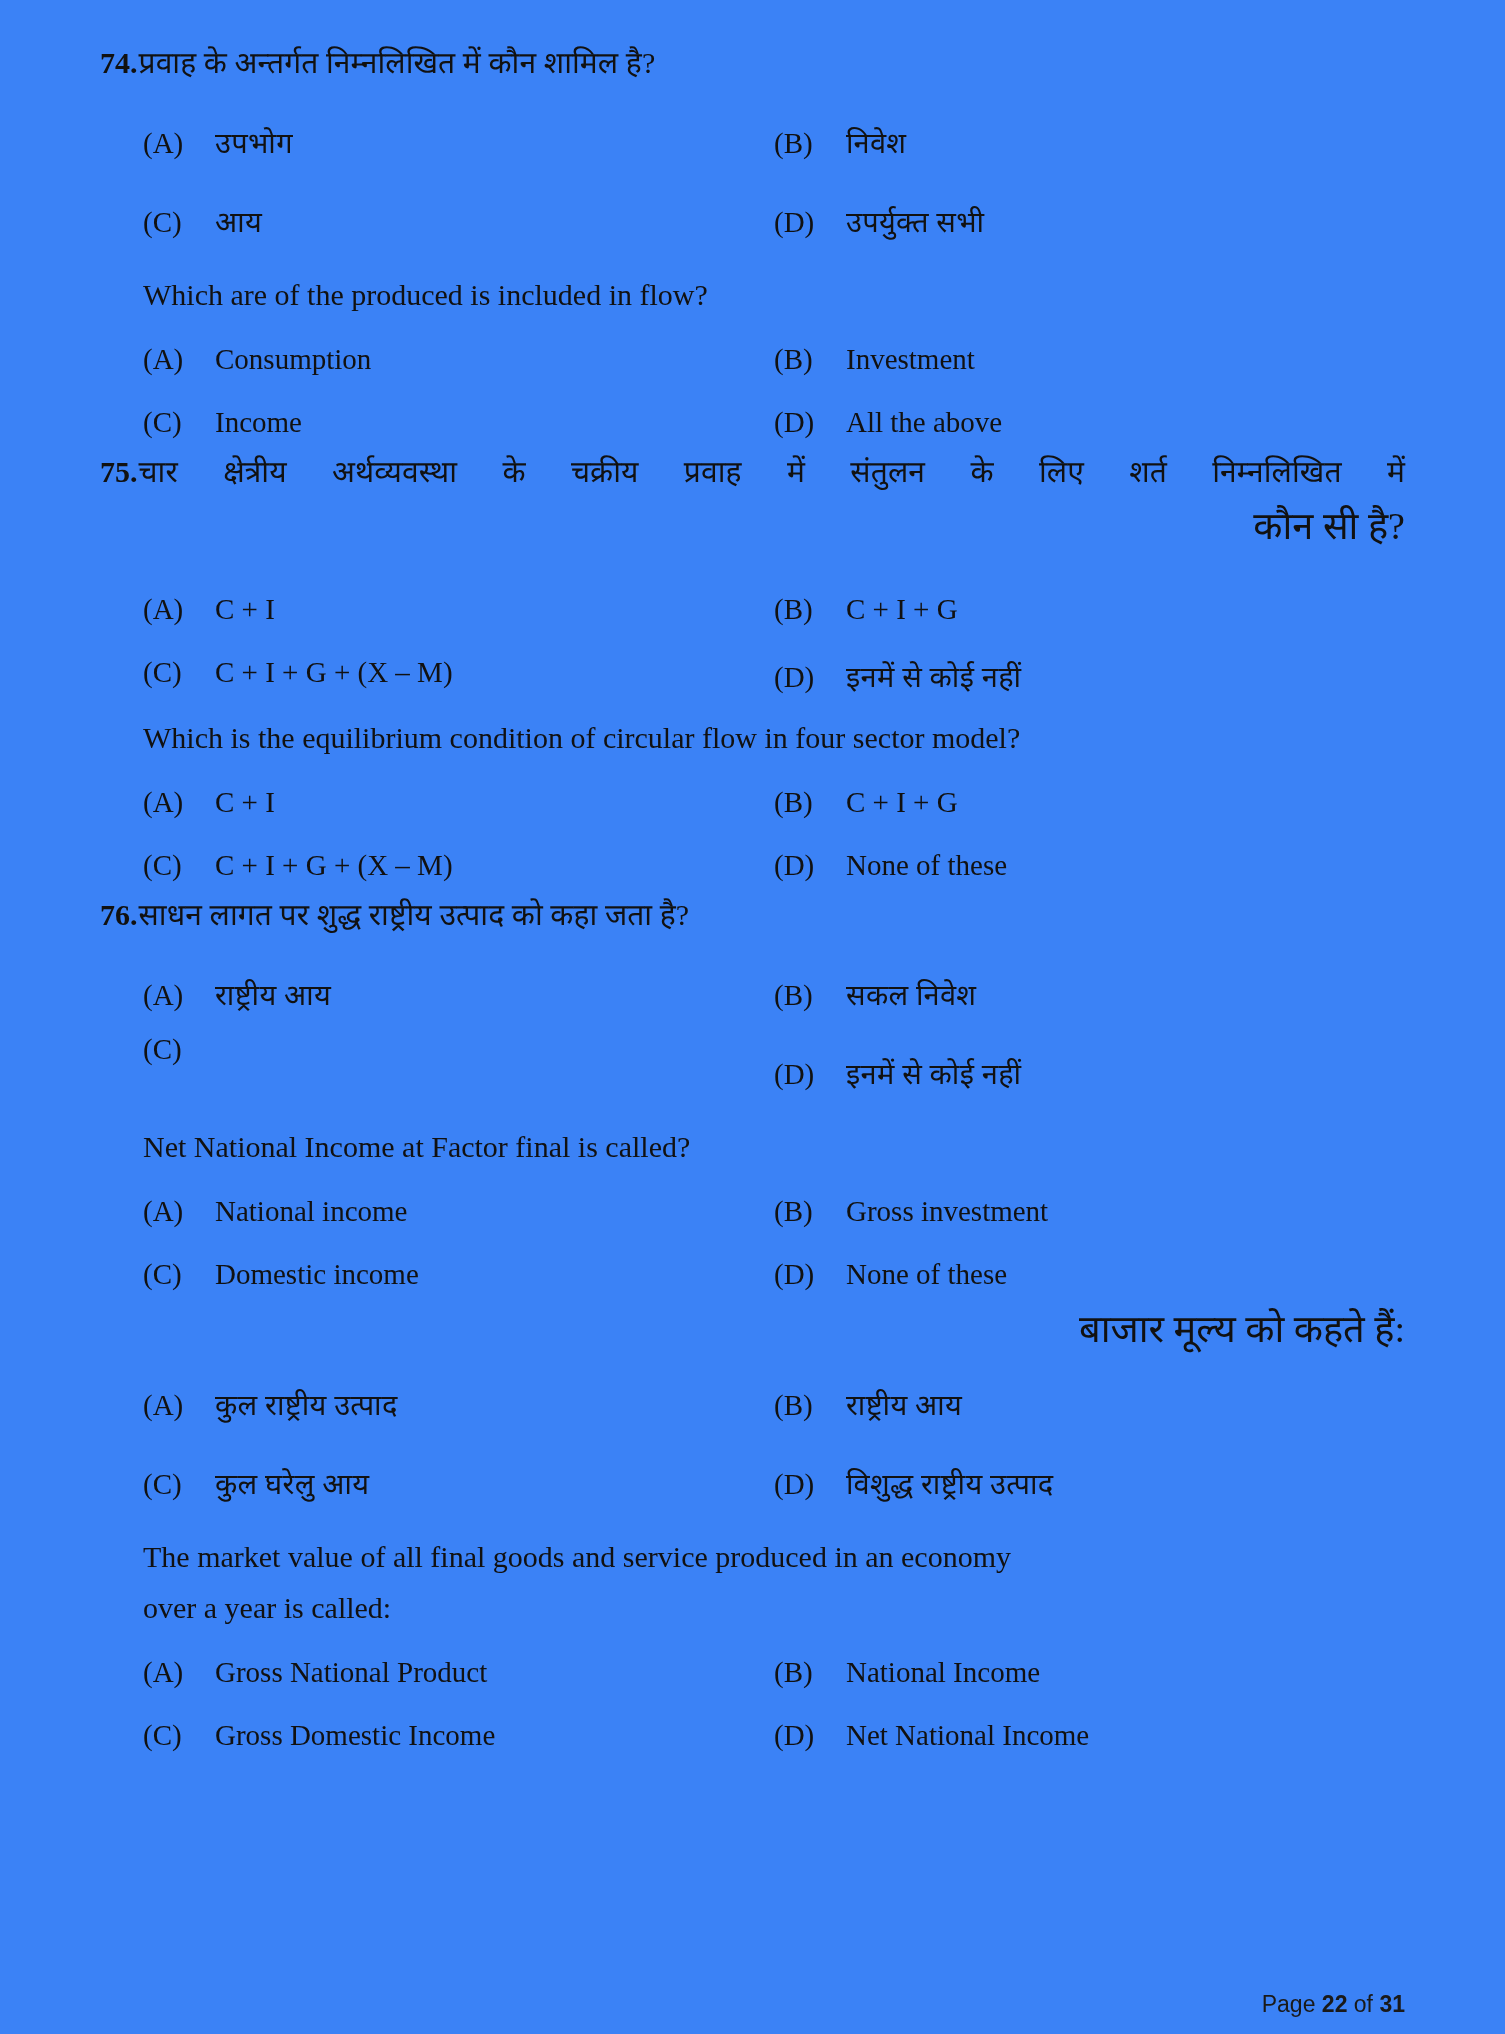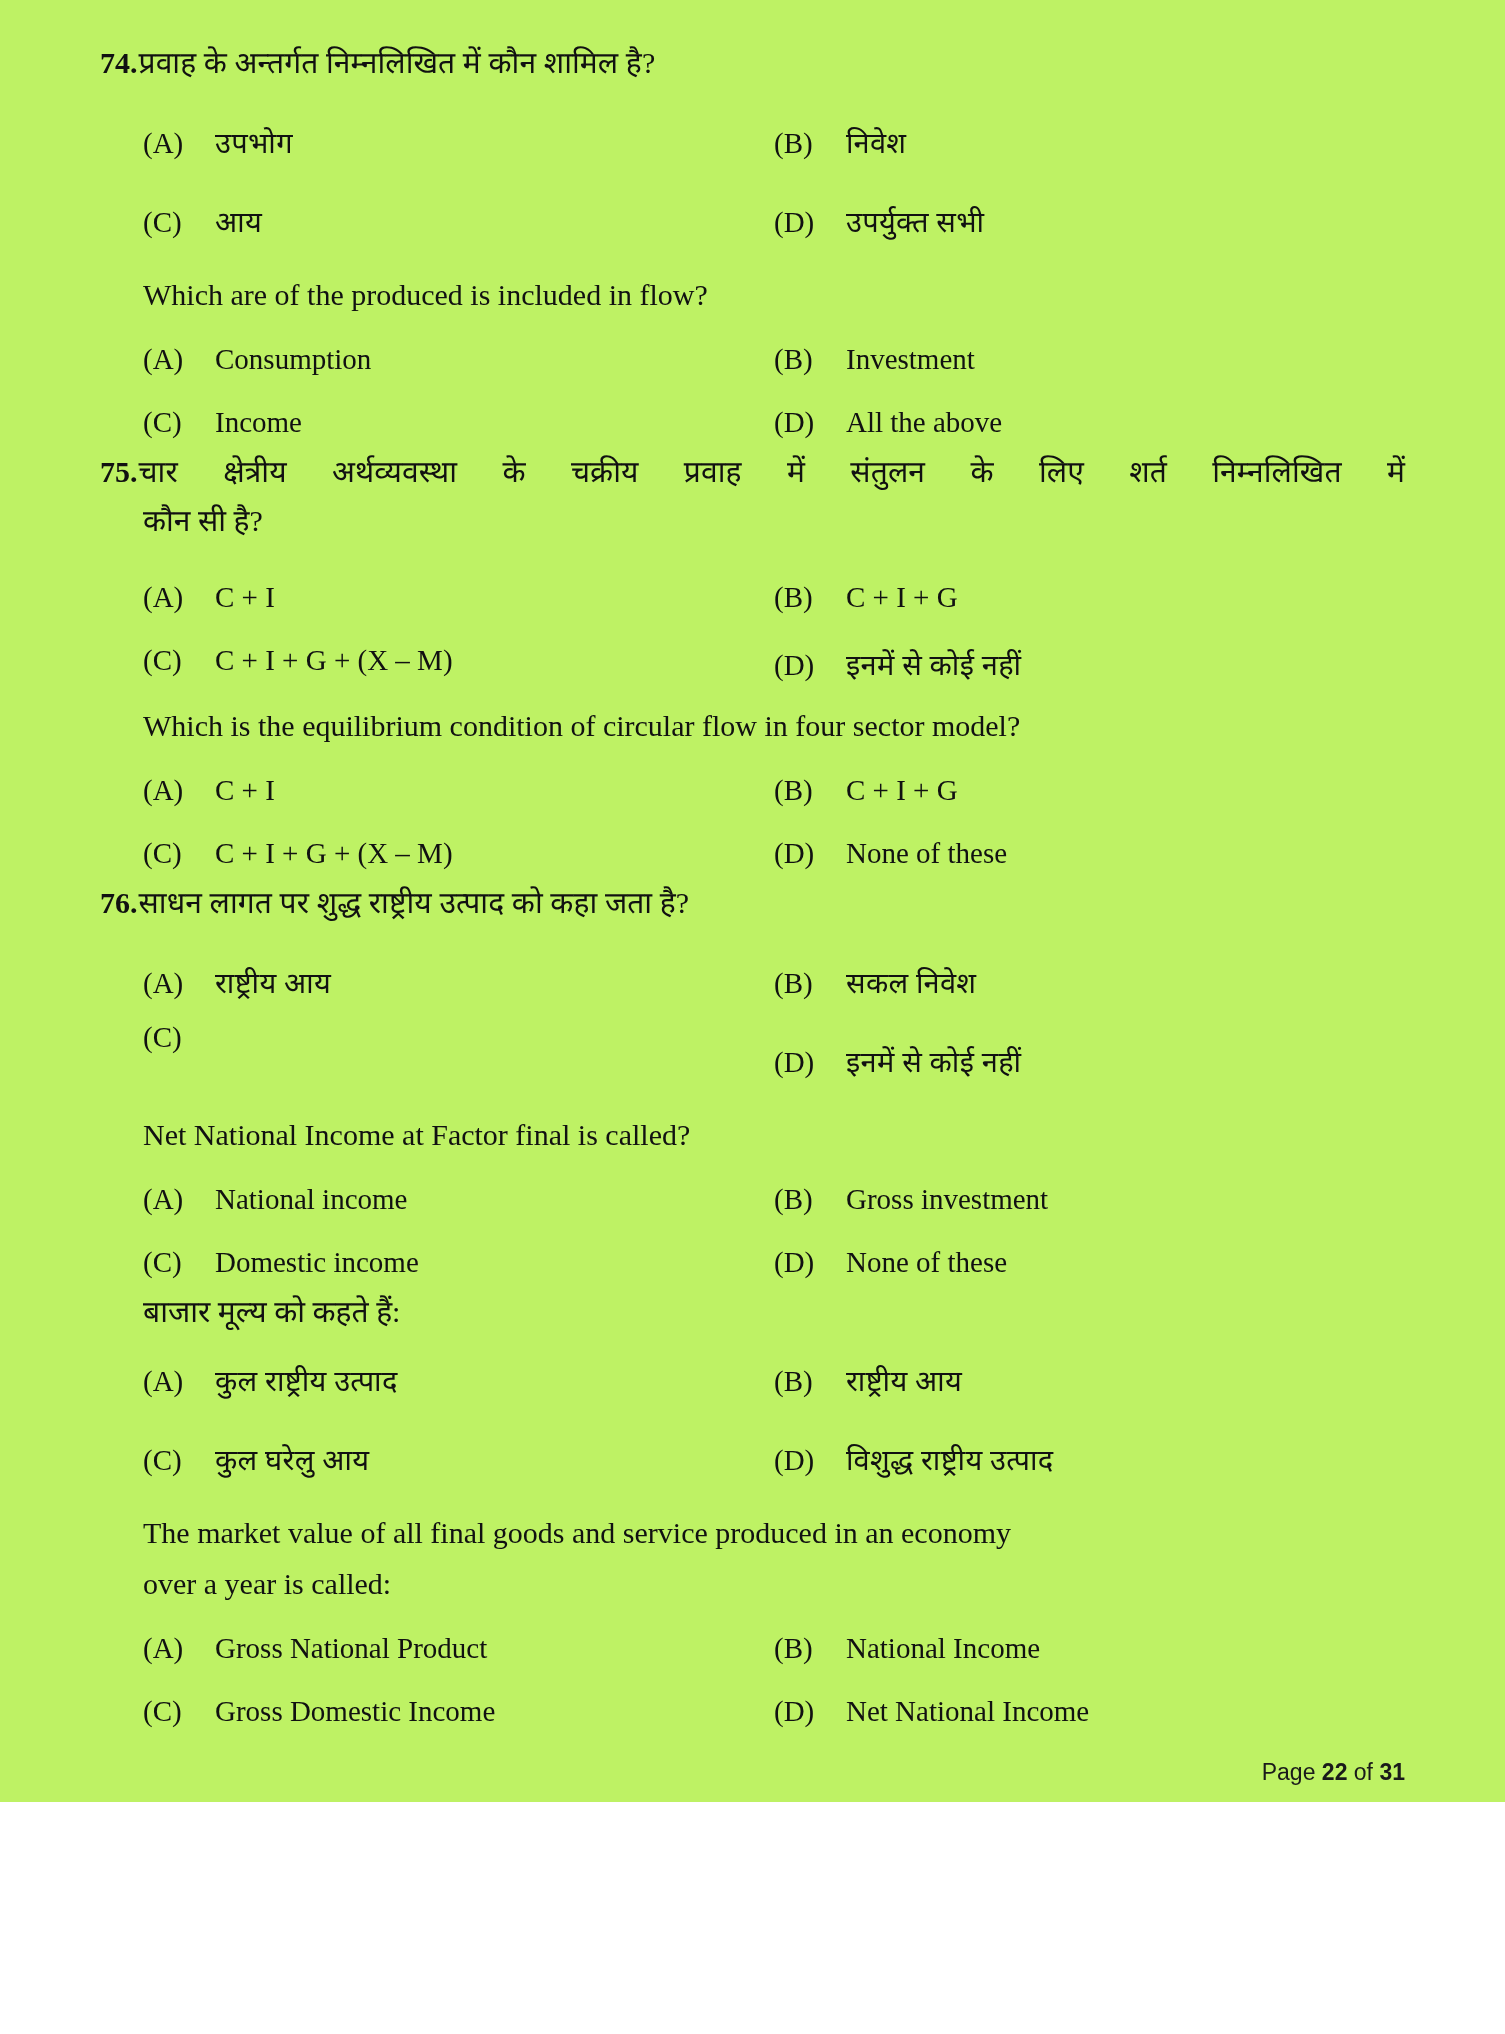--- a/index.html
+++ b/index.html
@@ -11,24 +11,24 @@
     width: 1505px;
     height: 2034px;
     font-family: "Liberation Serif", "DejaVu Serif", serif;
     color: #111111;
     position: relative;
     overflow: hidden;
   }
   .page {
     position: relative;
     width: 1505px;
-    height: 1802px;
+    height: 2034px;
     box-sizing: border-box;
     padding: 40px 100px 0 100px;
-    background: #bef264;
+    background: #3b82f6;
   }
   .qblock {
     margin: 0;
   }
   .qline {
     display: flex;
     align-items: flex-start;
     font-size: 30px;
     line-height: 1.52;
     margin: 0 0 4px 0;
@@ -45,23 +45,24 @@
     letter-spacing: 0.1px;
     text-align: justify;
     text-align-last: left;
   }
   .qtext-hi.stretch {
     text-align: justify;
     text-align-last: justify;
   }
   .qcont {
     margin-left: 43px;
-    font-size: 30px;
+    font-size: 38px;
     line-height: 1.5;
     margin-bottom: 6px;
+    text-align: right;
   }
   .qtext-en {
     margin-left: 43px;
     font-size: 30px;
     line-height: 1.5;
     margin-bottom: 6px;
     max-width: 1060px;
   }
   .options {
     margin-left: 43px;

